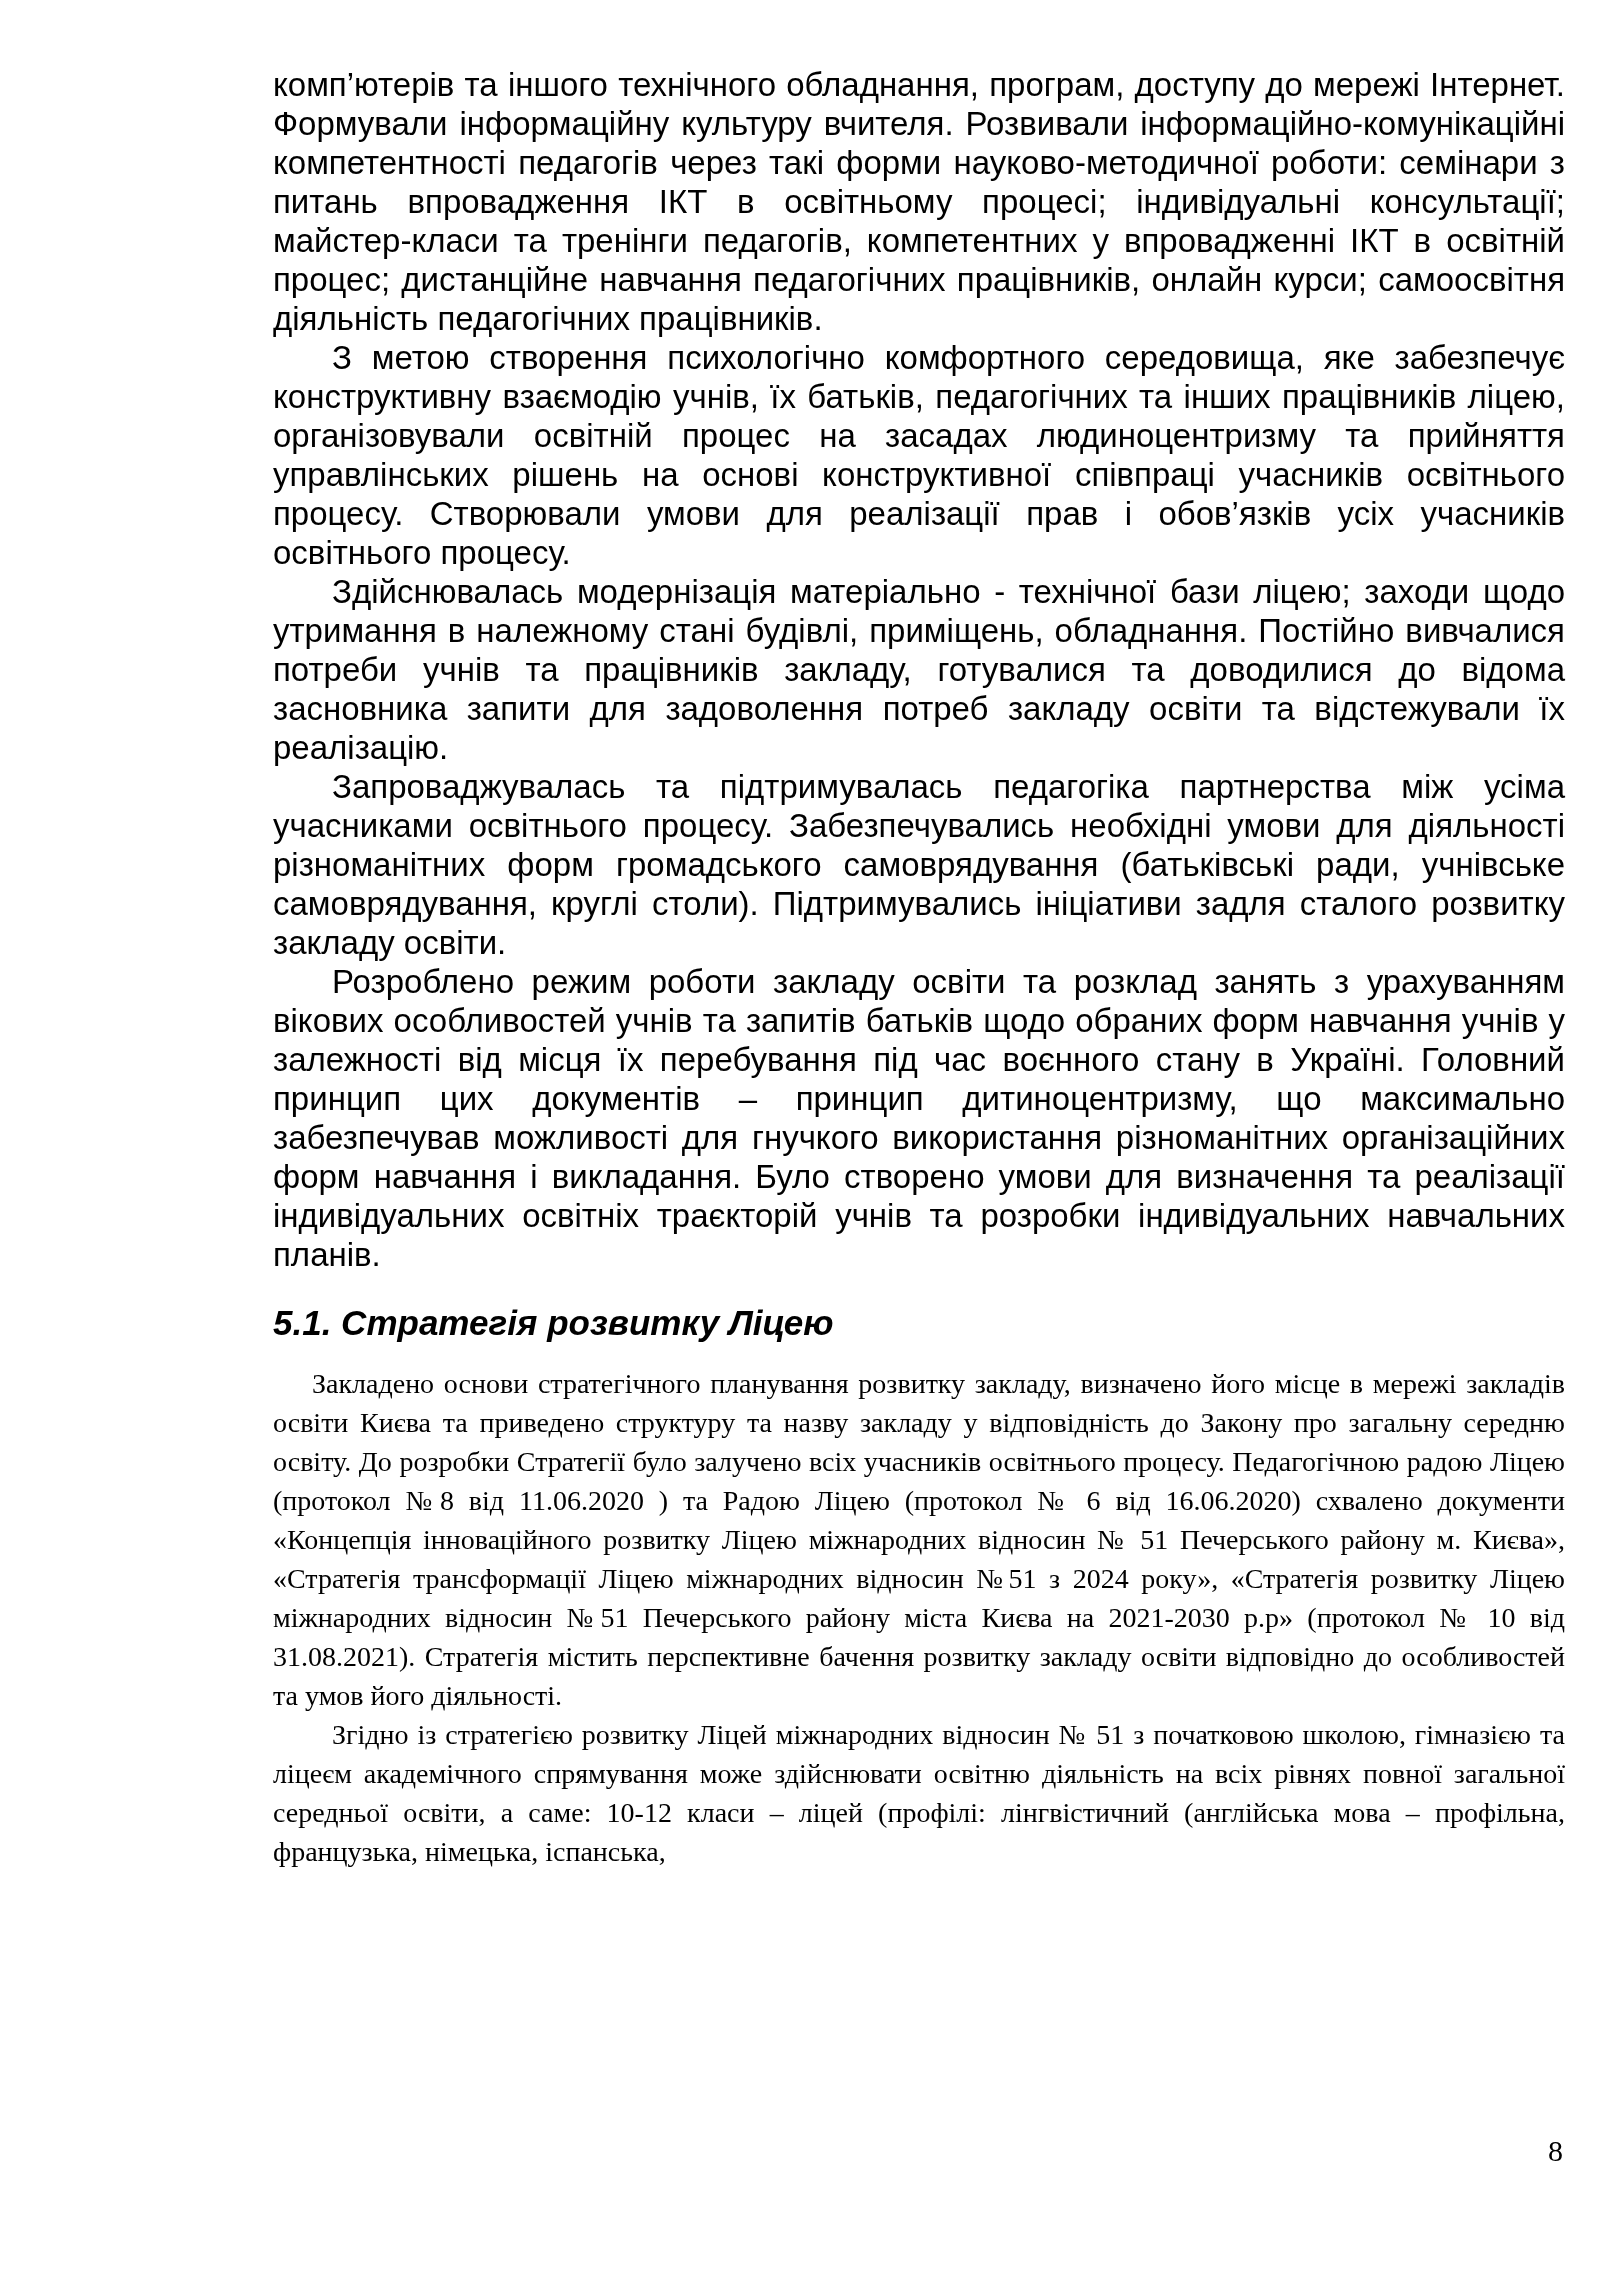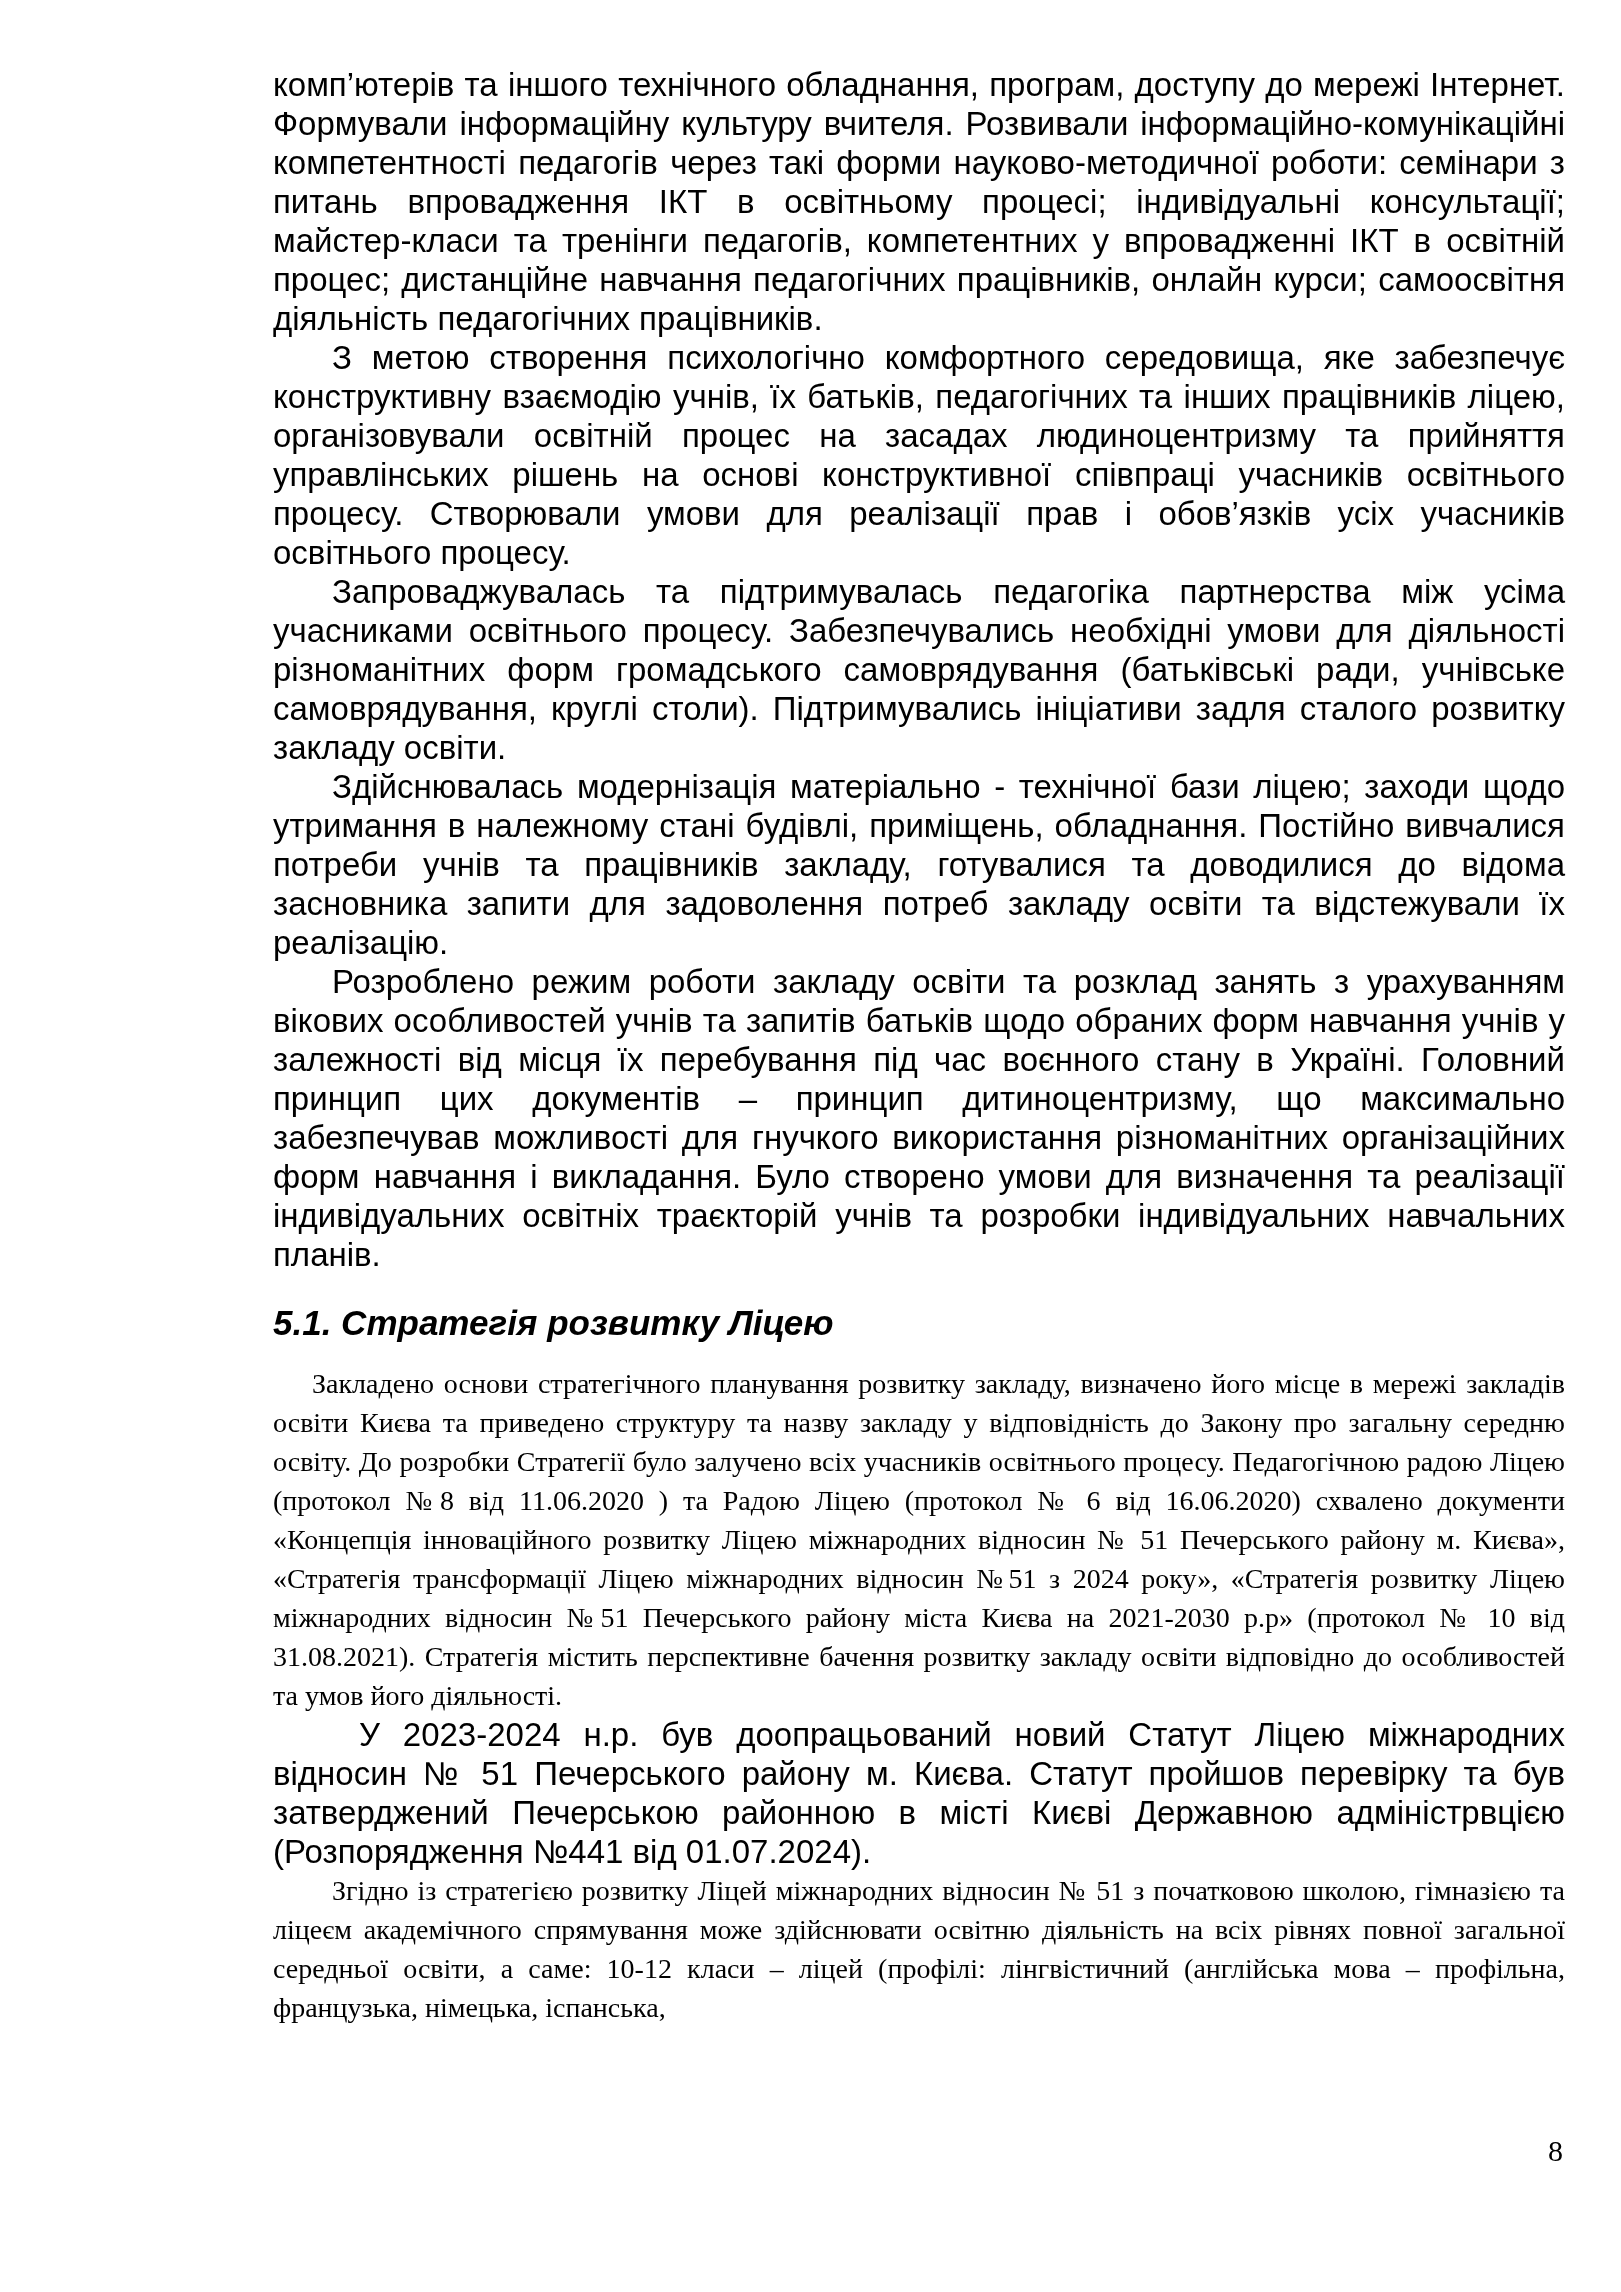--- a/index.html
+++ b/index.html
@@ -68,31 +68,30 @@
 </head>
 <body>
 
 <div class="page">
   <div class="content">
 
     <p class="sans no-indent">комп’ютерів та іншого технічного обладнання, програм, доступу до мережі Інтернет. Формували інформаційну культуру вчителя. Розвивали інформаційно-комунікаційні компетентності педагогів через такі форми науково-методичної роботи: семінари з питань впровадження ІКТ в освітньому процесі; індивідуальні консультації; майстер-класи та тренінги педагогів, компетентних у впровадженні ІКТ в освітній процес; дистанційне навчання педагогічних працівників, онлайн курси; самоосвітня діяльність педагогічних працівників.</p>
 
     <p class="sans indent">З метою створення психологічно комфортного середовища, яке забезпечує конструктивну взаємодію учнів, їх батьків, педагогічних та інших працівників ліцею, організовували освітній процес на засадах людиноцентризму та прийняття управлінських рішень на основі конструктивної співпраці учасників освітнього процесу. Створювали умови для реалізації прав і обов’язків усіх учасників освітнього процесу.</p>
 
+    <p class="sans indent">Здійснювалась модернізація матеріально - технічної бази ліцею; заходи щодо утримання в належному стані будівлі, приміщень, обладнання. Постійно вивчалися потреби учнів та працівників закладу, готувалися та доводилися до відома засновника запити для задоволення потреб закладу освіти та відстежували їх реалізацію.</p>
+
     <p class="sans indent">Запроваджувалась та підтримувалась педагогіка партнерства між усіма учасниками освітнього процесу. Забезпечувались необхідні умови для діяльності різноманітних форм громадського самоврядування (батьківські ради, учнівське самоврядування, круглі столи). Підтримувались ініціативи задля сталого розвитку закладу освіти.</p>
-
-    <p class="sans indent">Здійснювалась модернізація матеріально - технічної бази ліцею; заходи щодо утримання в належному стані будівлі, приміщень, обладнання. Постійно вивчалися потреби учнів та працівників закладу, готувалися та доводилися до відома засновника запити для задоволення потреб закладу освіти та відстежували їх реалізацію.</p>
 
     <p class="sans indent">Розроблено режим роботи закладу освіти та розклад занять з урахуванням вікових особливостей учнів та запитів батьків щодо обраних форм навчання учнів у залежності від місця їх перебування під час воєнного стану в Україні. Головний принцип цих документів – принцип дитиноцентризму, що максимально забезпечував можливості для гнучкого використання різноманітних організаційних форм навчання і викладання. Було створено умови для визначення та реалізації індивідуальних освітніх траєкторій учнів та розробки індивідуальних навчальних планів.</p>
 
     <h2 class="section-heading">5.1. Стратегія розвитку Ліцею</h2>
 
     <p class="serif indent-sm">Закладено основи стратегічного планування розвитку закладу, визначено його місце в мережі закладів освіти Києва та приведено структуру та назву закладу у відповідність до Закону про загальну середню освіту. До розробки Стратегії було залучено всіх учасників освітнього процесу. Педагогічною радою Ліцею (протокол №8 від 11.06.2020 ) та Радою Ліцею (протокол № 6 від 16.06.2020) схвалено документи «Концепція інноваційного розвитку Ліцею міжнародних відносин № 51 Печерського району м. Києва», «Стратегія трансформації Ліцею міжнародних відносин №51 з 2024 року», «Стратегія розвитку Ліцею міжнародних відносин №51 Печерського району міста Києва на 2021-2030 р.р» (протокол № 10 від 31.08.2021). Стратегія містить перспективне бачення розвитку закладу освіти відповідно до особливостей та умов його діяльності.</p>
 
-    <p class="sans indent-lg">У 2023-2024 н.р. був доопрацьований новий Статут Ліцею міжнародних відносин № 51 Печерського району м. Києва. Статут пройшов перевірку та був затверджений Печерською районною в місті Києві Державною адміністрвцією (Розпорядження №441 від 01.07.2024).</p>
 
     <p class="serif indent">Згідно із стратегією розвитку Ліцей міжнародних відносин № 51 з початковою школою, гімназією та ліцеєм академічного спрямування може здійснювати освітню діяльність на всіх рівнях повної загальної середньої освіти, а саме: 10-12 класи – ліцей (профілі: лінгвістичний (англійська мова – профільна, французька, німецька, іспанська,</p>
 
   </div>
 
   <div class="page-number">8</div>
 </div>
 
 
 </body></html>

